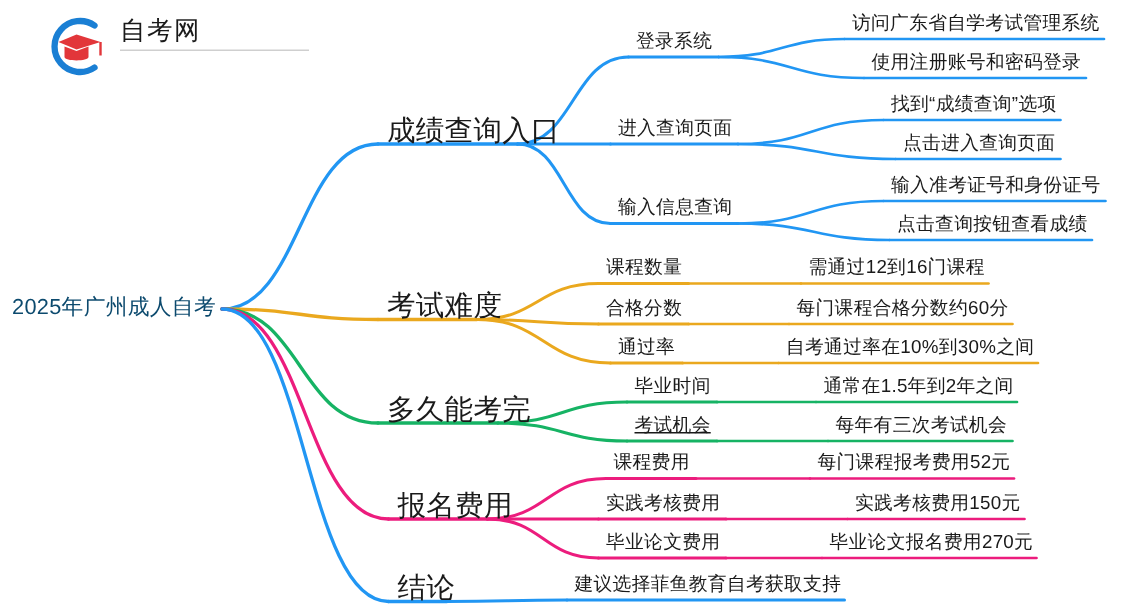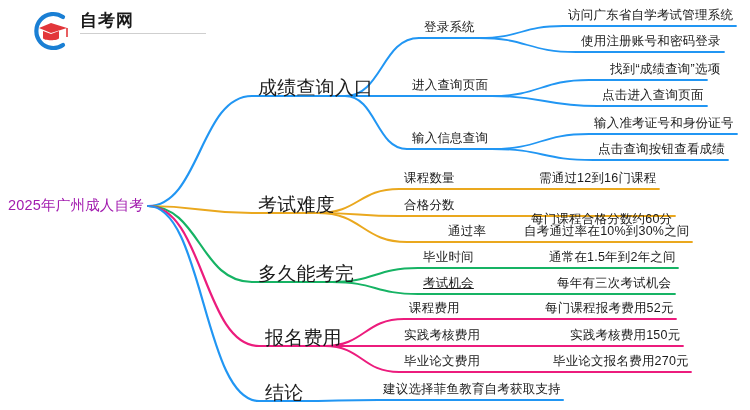--- a/index.html
+++ b/index.html
@@ -30,21 +30,21 @@
     position: absolute;
     font-size: 13px;
     color: #1a1a1a;
     white-space: nowrap;
     line-height: 1;
     letter-spacing: 0.2px;
     text-align: right;
   }
   .node-root {
     font-size: 14.5px;
-    color: #a21caf;
+    color: #0c4a6e;
   }
   .node-l1 { font-size: 19px; }
   .node-l2 { font-size: 12.5px; }
   .node-l3 { font-size: 12.5px; }
 
   
   #logo-area {
     position: absolute;
     left: 30px;
     top: 8px;
@@ -59,21 +59,21 @@
     height: 42px;
   }
   #logo-text-wrap {
     position: absolute;
     left: 50px;
     top: 3px;
     width: 150px;
   }
   #logo-title {
     font-size: 17px;
-    font-weight: bold;
+    font-weight: normal;
     color: #1a1a1a;
     letter-spacing: 1px;
     line-height: 20px;
   }
   #logo-rule {
     width: 126px;
     height: 1px;
     background: #cfcfcf;
     margin: 2px 0 2px 0;
   }
@@ -167,31 +167,31 @@
       <path d="M378,400 L563,400" fill="none" stroke="#2196f3" stroke-width="2" stroke-linecap="round"></path>
     </svg>
 
   <div id="label-layer">
       <div class="node-label node-root" style="left: 8px; top: 198px;">2025年广州成人自考</div>
       <div class="node-label node-l1" style="left: 258px; top: 78px;">成绩查询入口</div>
       <div class="node-label node-l2" style="left: 424px; top: 21px;">登录系统</div>
       <div class="node-label node-l3" style="left: 568px; top: 9px;">访问广东省自学考试管理系统</div>
       <div class="node-label node-l3" style="left: 581px; top: 35px;">使用注册账号和密码登录</div>
       <div class="node-label node-l2" style="left: 412px; top: 79px;">进入查询页面</div>
-      <div class="node-label node-l3" style="left: 594px; top: 63px; margin-left: 16px;">找到“成绩查询”选项</div>
+      <div class="node-label node-l3" style="left: 594px; top: 63px;">找到“成绩查询”选项</div>
       <div class="node-label node-l3" style="left: 602px; top: 89px;">点击进入查询页面</div>
       <div class="node-label node-l2" style="left: 412px; top: 132px;">输入信息查询</div>
       <div class="node-label node-l3" style="left: 594px; top: 117px;">输入准考证号和身份证号</div>
       <div class="node-label node-l3" style="left: 598px; top: 143px;">点击查询按钮查看成绩</div>
       <div class="node-label node-l1" style="left: 258px; top: 195px;">考试难度</div>
       <div class="node-label node-l2" style="left: 404px; top: 172px;">课程数量</div>
       <div class="node-label node-l3" style="left: 539px; top: 172px;">需通过12到16门课程</div>
       <div class="node-label node-l2" style="left: 404px; top: 199px;">合格分数</div>
-      <div class="node-label node-l3" style="left: 531px; top: 213px;">每门课程合格分数约60分</div>
-      <div class="node-label node-l2" style="left: 412px; top: 225px; margin-left: 36px;">通过率</div>
+      <div class="node-label node-l3" style="left: 531px; top: 199px;">每门课程合格分数约60分</div>
+      <div class="node-label node-l2" style="left: 412px; top: 225px;">通过率</div>
       <div class="node-label node-l3" style="left: 524px; top: 225px;">自考通过率在10%到30%之间</div>
       <div class="node-label node-l1" style="left: 258px; top: 264px;">多久能考完</div>
       <div class="node-label node-l2" style="left: 423px; top: 251px;">毕业时间</div>
       <div class="node-label node-l3" style="left: 549px; top: 251px;">通常在1.5年到2年之间</div>
       <div class="node-label node-l2" style="left: 423px; top: 277px; text-decoration: underline;">考试机会</div>
       <div class="node-label node-l3" style="left: 557px; top: 277px;">每年有三次考试机会</div>
       <div class="node-label node-l1" style="left: 265px; top: 328px;">报名费用</div>
       <div class="node-label node-l2" style="left: 409px; top: 302px;">课程费用</div>
       <div class="node-label node-l3" style="left: 545px; top: 302px;">每门课程报考费用52元</div>
       <div class="node-label node-l2" style="left: 404px; top: 329px;">实践考核费用</div>

